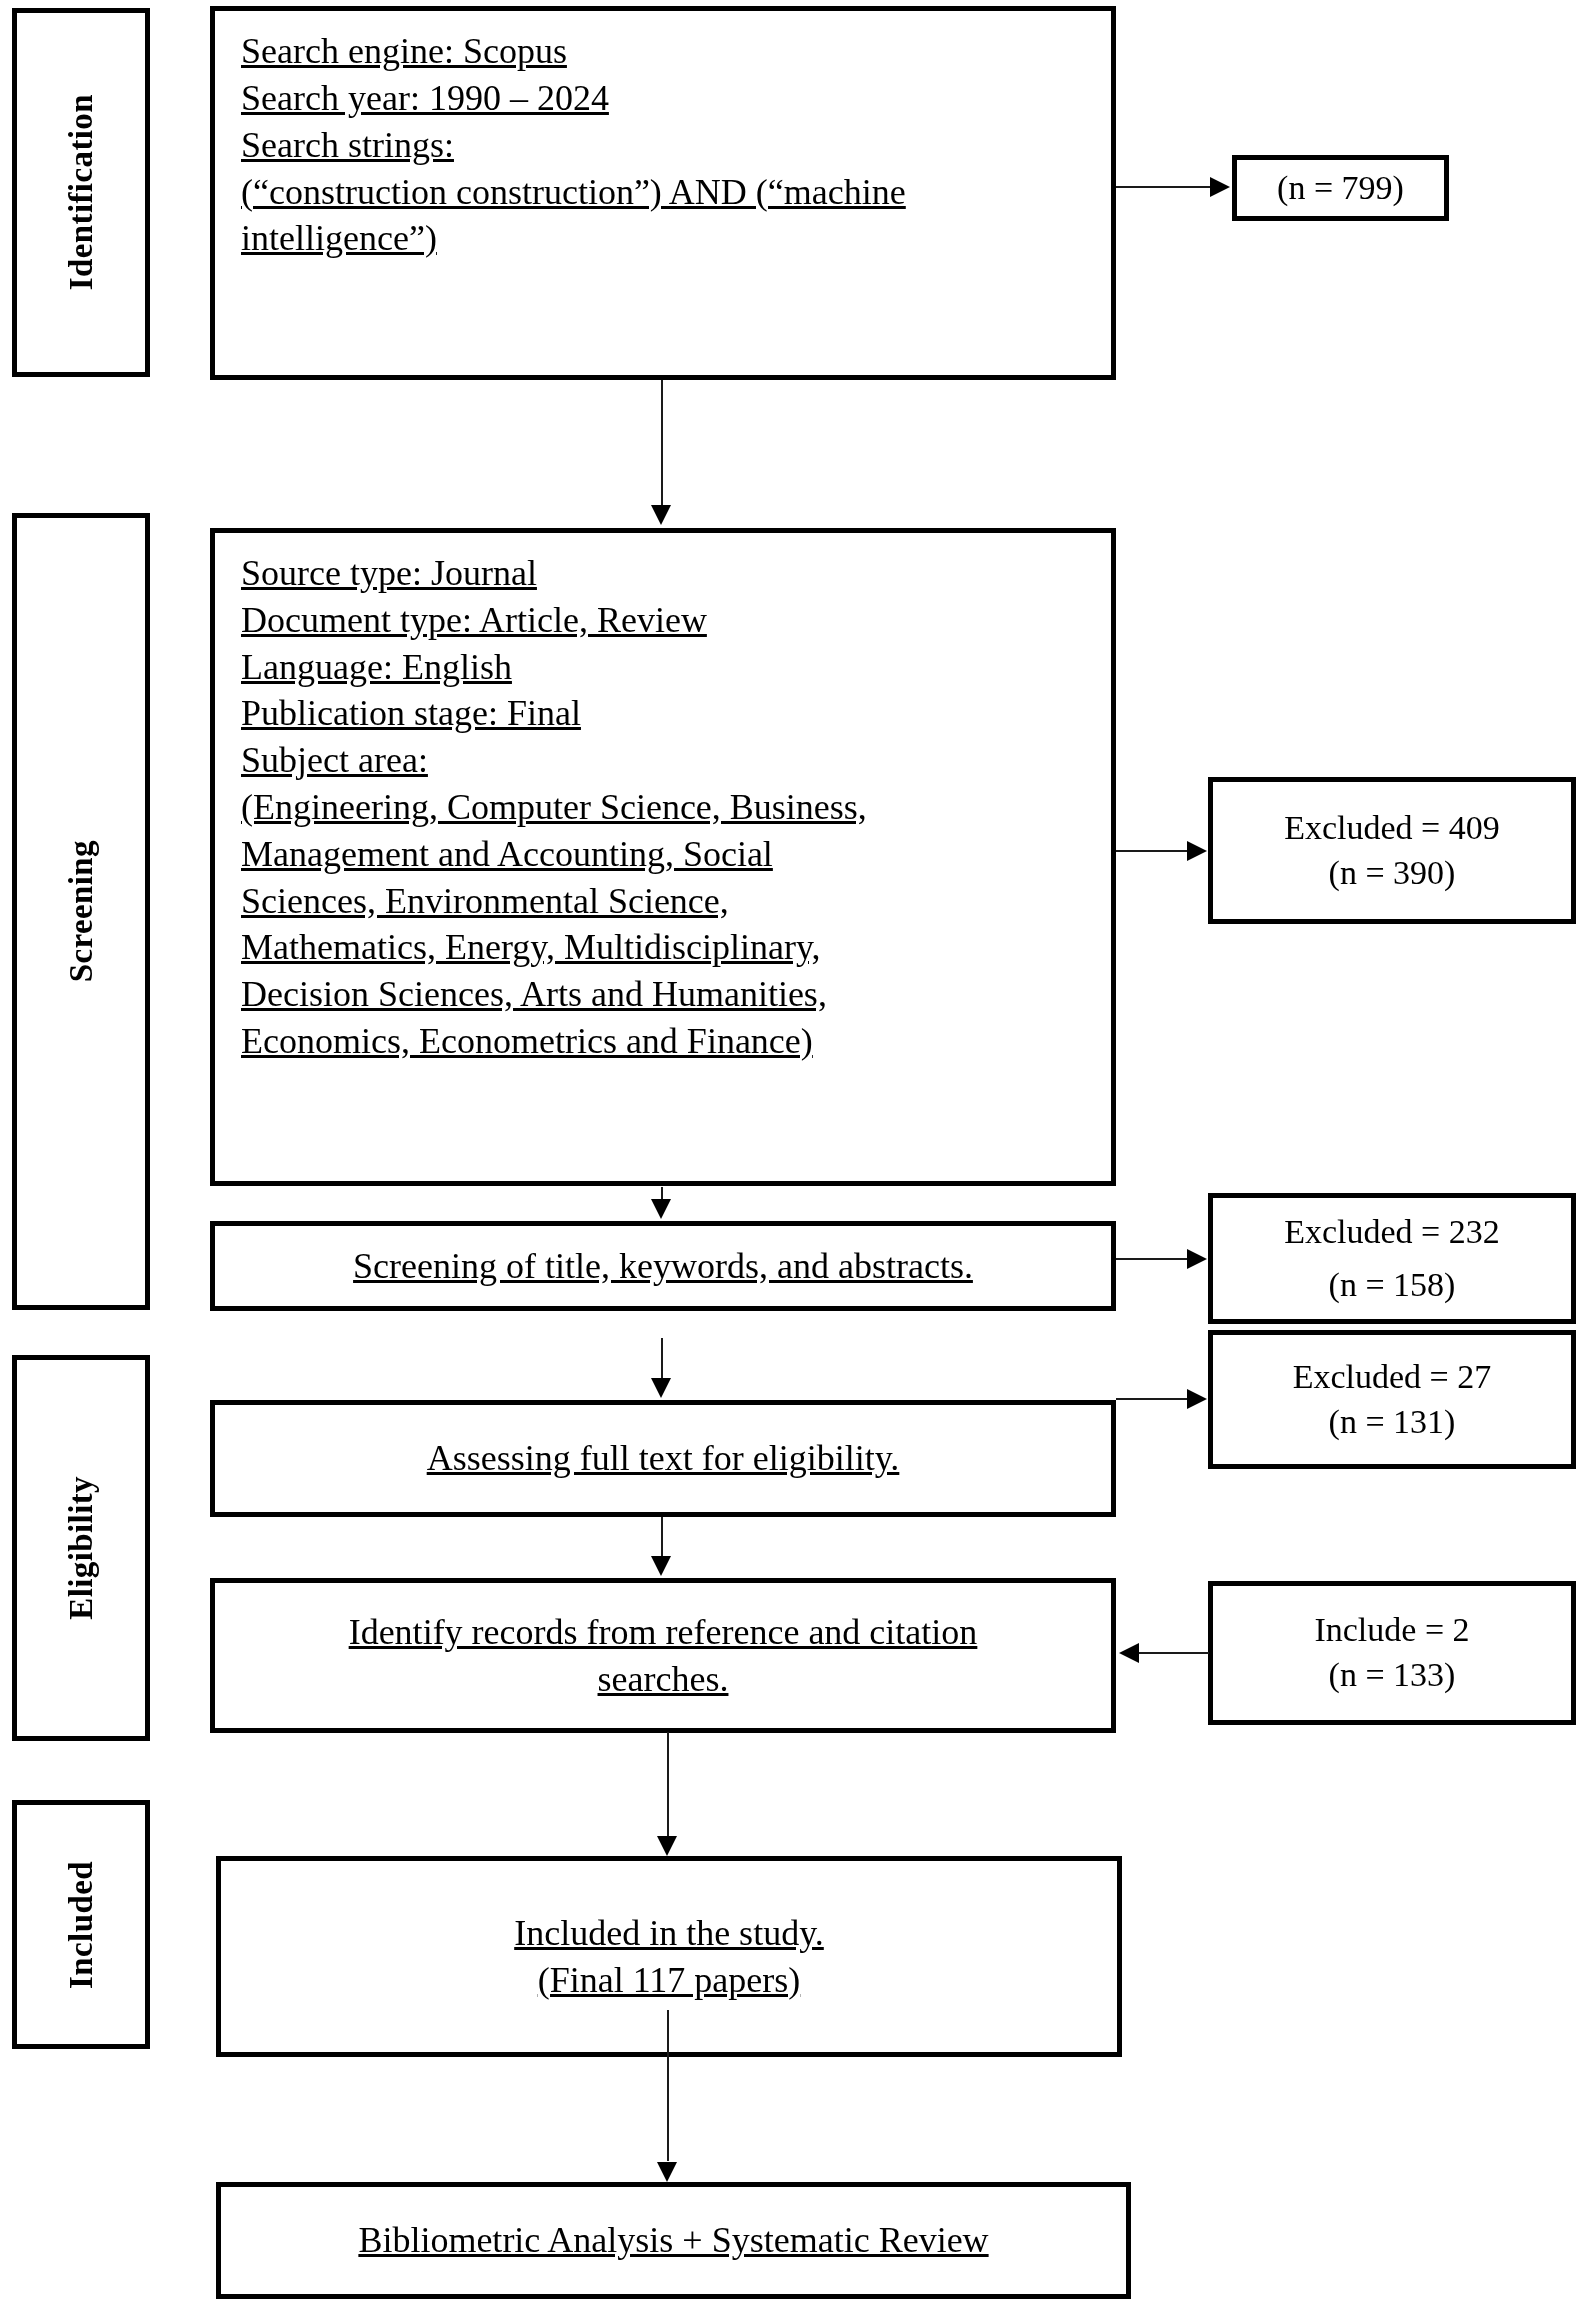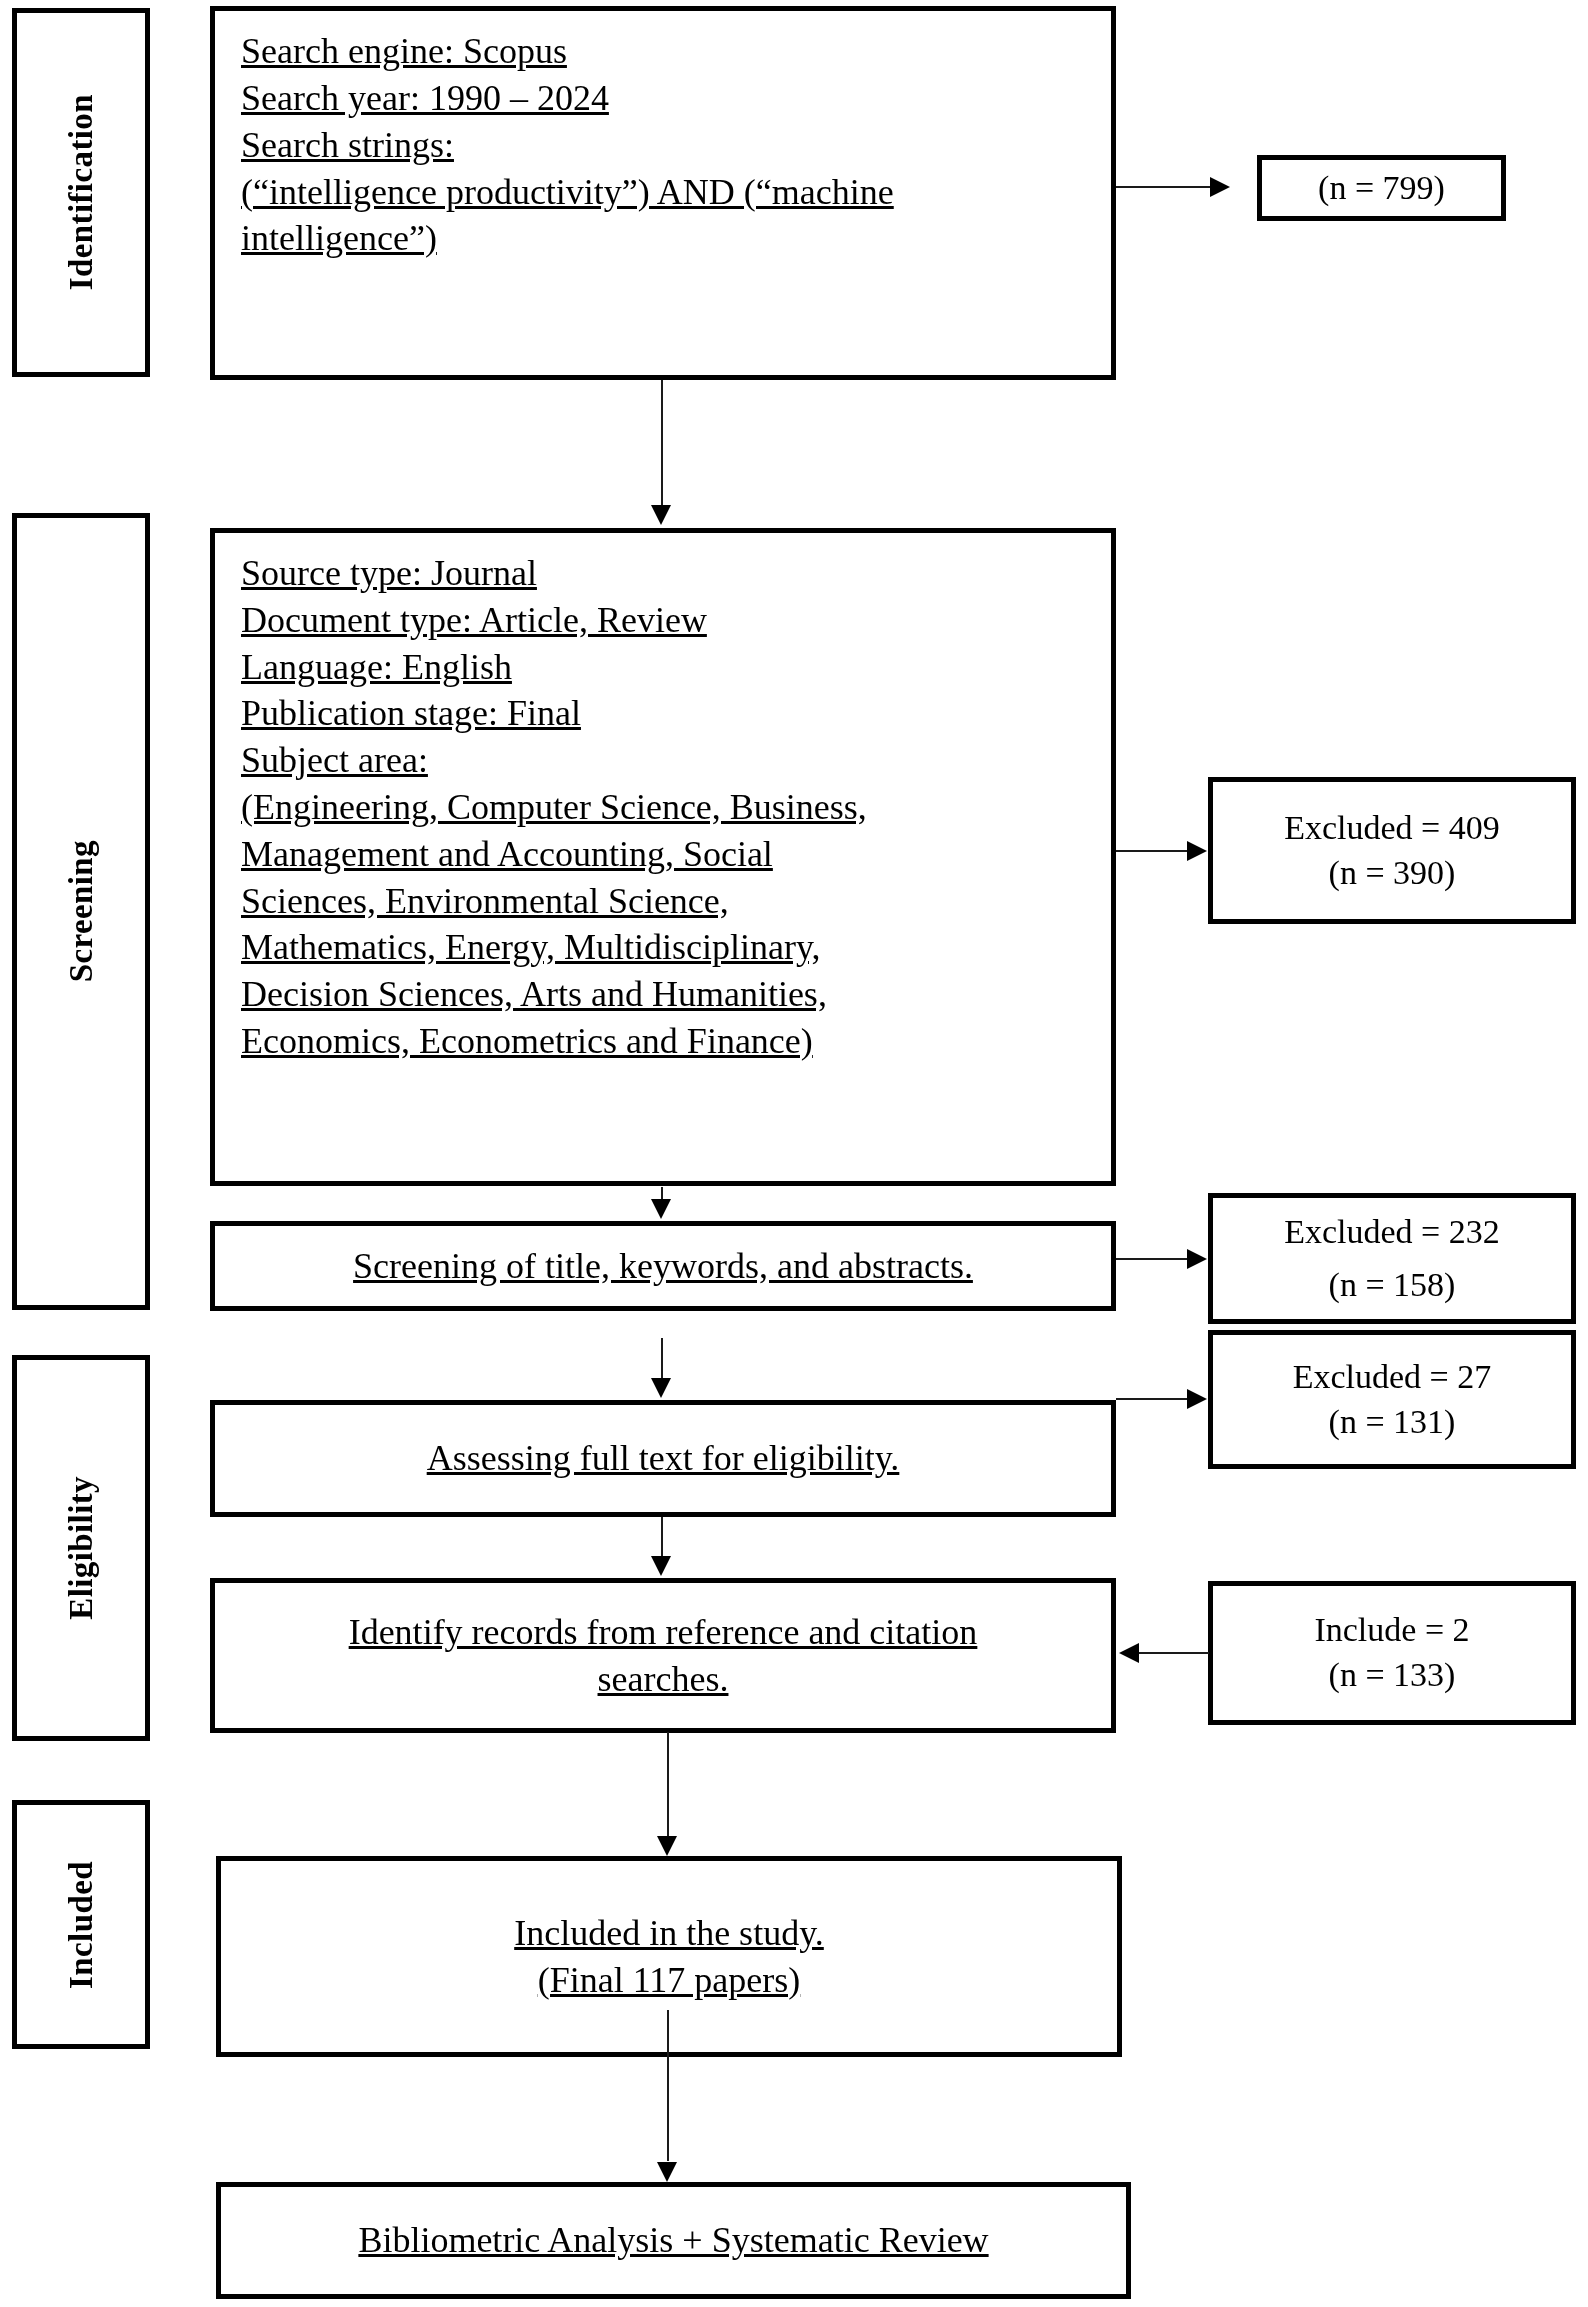--- a/index.html
+++ b/index.html
@@ -129,21 +129,21 @@
 
   <div class="stage-box" style="left:12.4px; top:1800px; width:138px; height:249px;">
     <span class="stage-label">Included</span>
   </div>
 
   <div class="main-box" style="left:210px; top:6.2px; width:906px; height:374px;">
     <div class="main-box-inner">
       <span class="ln">Search engine: Scopus</span>
       <span class="ln">Search year: 1990 – 2024</span>
       <span class="ln">Search strings:</span>
-      <span class="ln">(“intelligence productivity”) AND (“machine</span>
+      <span class="ln">(“construction construction”) AND (“machine</span>
       <span class="ln">intelligence”)</span>
     </div>
   </div>
 
   <div class="main-box" style="left:210px; top:528px; width:906px; height:658px;">
     <div class="main-box-inner">
       <span class="ln">Source type: Journal</span>
       <span class="ln">Document type: Article, Review</span>
       <span class="ln">Language: English</span>
       <span class="ln">Publication stage: Final</span>
@@ -182,21 +182,21 @@
       <span class="ln">(Final 117 papers)</span>
     </div>
   </div>
 
   <div class="main-box" style="left:216px; top:2182px; width:915px; height:117px;">
     <div class="main-box-inner center">
       <span class="ln">Bibliometric Analysis + Systematic Review</span>
     </div>
   </div>
 
-  <div class="side-box" style="left:1232px; top:155px; width:249px; height:66px;margin-left:25px;">
+  <div class="side-box" style="left:1232px; top:155px; width:217px; height:66px;">
     <span class="ln">(n = 799)</span>
   </div>
 
   <div class="side-box" style="left:1208px; top:777px; width:368px; height:147px;">
     <span class="ln">Excluded = 409</span>
     <span class="ln">(n = 390)</span>
   </div>
 
   <div class="side-box" style="left:1208px; top:1193px; width:368px; height:131px;gap:8px;">
     <span class="ln">Excluded = 232</span>

